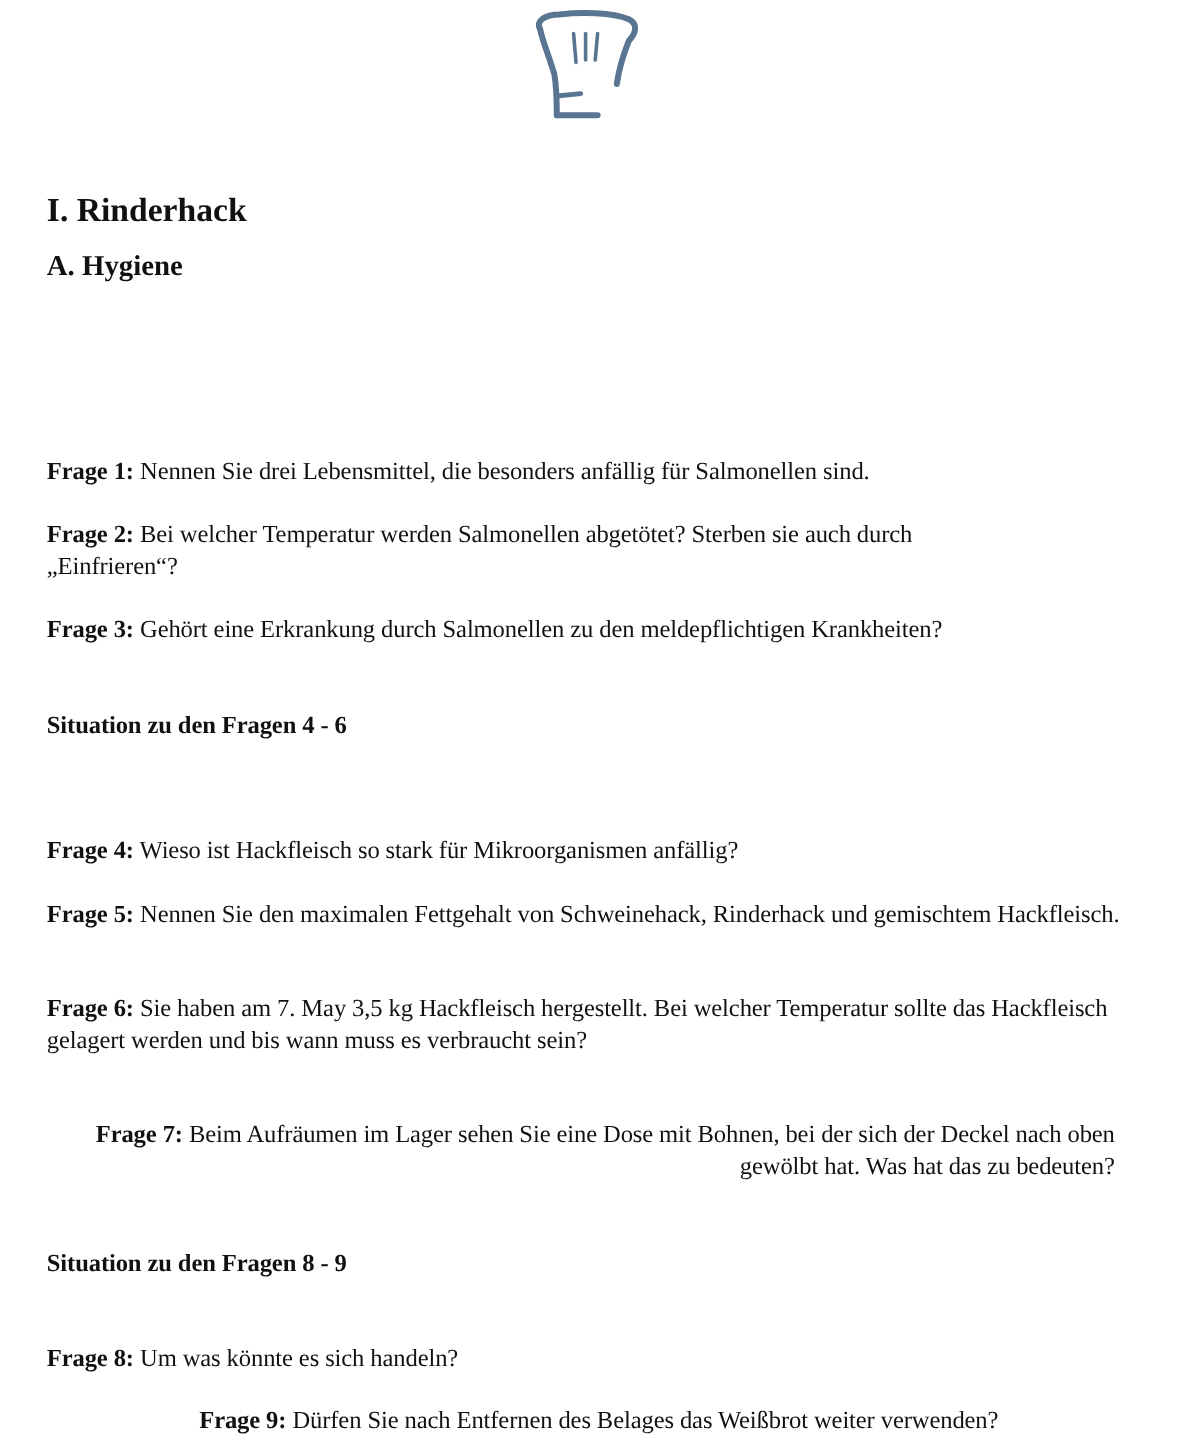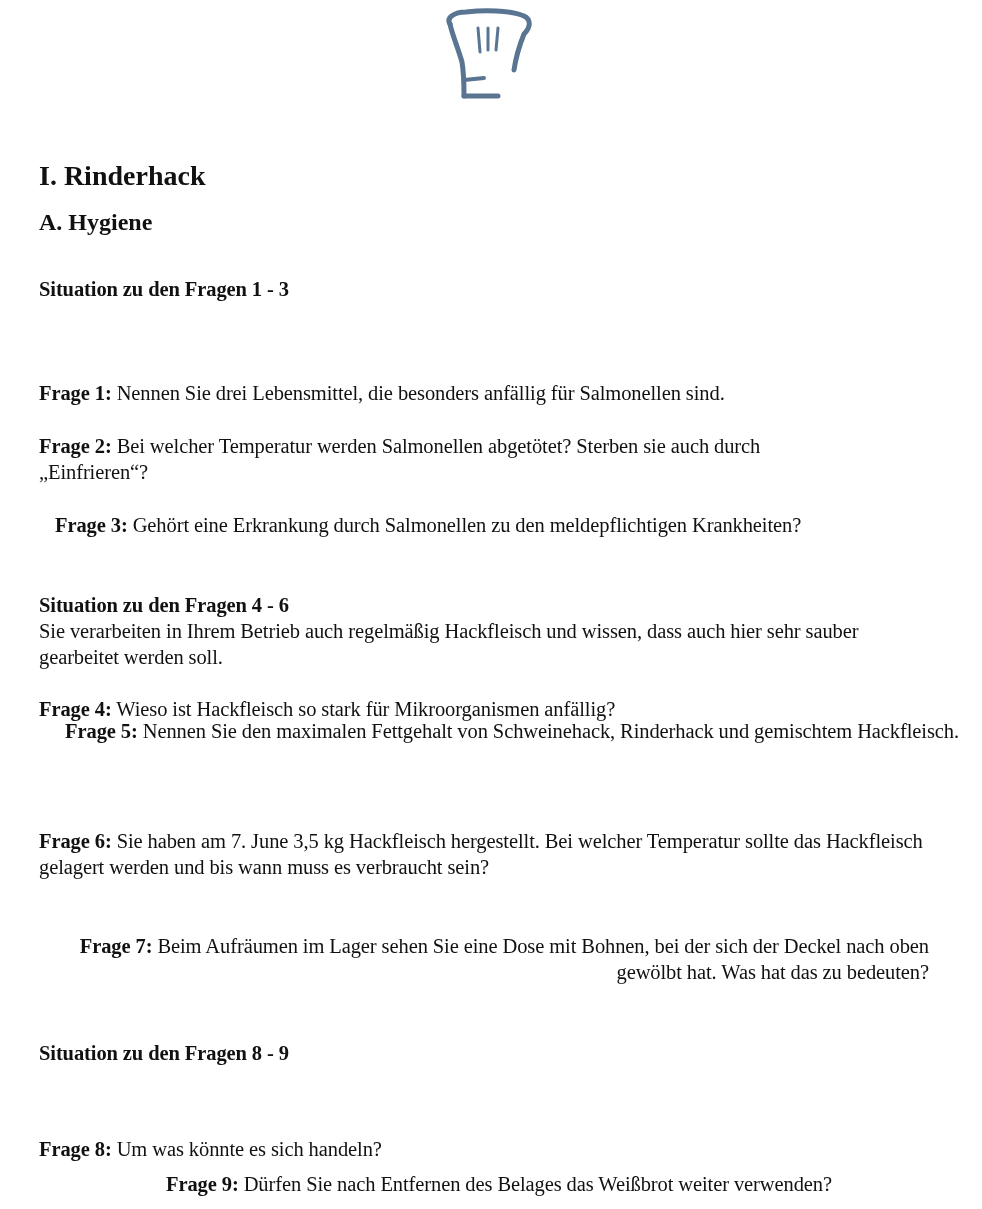--- a/index.html
+++ b/index.html
@@ -32,59 +32,57 @@
 
 <div class="blk" style="top:160px;">
   <h1 class="h1">I. Rinderhack</h1>
 </div>
 
 <div class="blk" style="top:208px;">
   <h2 class="h2">A. Hygiene</h2>
 </div>
 
 <div class="blk" style="top:276px;">
-  <p class="p b">Situation zu den Fragen 1 - 3</p>
 </div>
 
 <div class="blk" style="top:380px;">
   <p class="p"><span class="b">Frage 1:</span><span> Nennen Sie drei Lebensmittel, die besonders anfällig für Salmonellen sind.</span></p>
 </div>
 
 <div class="blk" style="top:433px;">
   <p class="p" style="width:830px;"><span class="b">Frage 2:</span><span> Bei welcher Temperatur werden Salmonellen abgetötet? Sterben sie auch durch „Einfrieren“?</span></p>
 </div>
 
-<div class="blk" style="top:512px;margin-left:16px;">
+<div class="blk" style="top:512px;">
   <p class="p"><span class="b">Frage 3:</span><span> Gehört eine Erkrankung durch Salmonellen zu den meldepflichtigen Krankheiten?</span></p>
 </div>
 
 <div class="blk" style="top:592px;">
   <p class="p b">Situation zu den Fragen 4 - 6</p>
-  <p class="p" style="width:880px;">Sie verarbeiten in Ihrem Betrieb auch regelmäßig Hackfleisch und wissen, dass auch hier sehr sauber gearbeitet werden soll.</p>
 </div>
 
 <div class="blk" style="top:696px;">
   <p class="p"><span class="b">Frage 4:</span><span> Wieso ist Hackfleisch so stark für Mikroorganismen anfällig?</span></p>
 </div>
 
-<div class="blk" style="top:718px;text-align:right;">
+<div class="blk" style="top:749px;">
   <p class="p"><span class="b">Frage 5:</span><span> Nennen Sie den maximalen Fettgehalt von Schweinehack, Rinderhack und gemischtem Hackfleisch.</span></p>
 </div>
 
 <div class="blk" style="top:828px;">
-  <p class="p" style="width:890px;"><span class="b">Frage 6:</span><span> Sie haben am 7. June 3,5 kg Hackfleisch hergestellt. Bei welcher Temperatur sollte das Hackfleisch gelagert werden und bis wann muss es verbraucht sein?</span></p>
+  <p class="p" style="width:890px;"><span class="b">Frage 6:</span><span> Sie haben am 7. May 3,5 kg Hackfleisch hergestellt. Bei welcher Temperatur sollte das Hackfleisch gelagert werden und bis wann muss es verbraucht sein?</span></p>
 </div>
 
 <div class="blk" style="top:933px;">
   <p class="p" style="width:890px;text-align:right;"><span class="b">Frage 7:</span><span> Beim Aufräumen im Lager sehen Sie eine Dose mit Bohnen, bei der sich der Deckel nach oben gewölbt hat. Was hat das zu bedeuten?</span></p>
 </div>
 
 <div class="blk" style="top:1040px;">
   <p class="p b">Situation zu den Fragen 8 - 9</p>
 </div>
 
-<div class="blk" style="top:1119px;margin-top:17px;">
+<div class="blk" style="top:1119px;">
   <p class="p"><span class="b">Frage 8:</span><span> Um was könnte es sich handeln?</span></p>
 </div>
 
 <div class="blk" style="top:1171px;text-align:center;">
   <p class="p"><span class="b">Frage 9:</span><span> Dürfen Sie nach Entfernen des Belages das Weißbrot weiter verwenden?</span></p>
 </div>
 
 </body></html>

